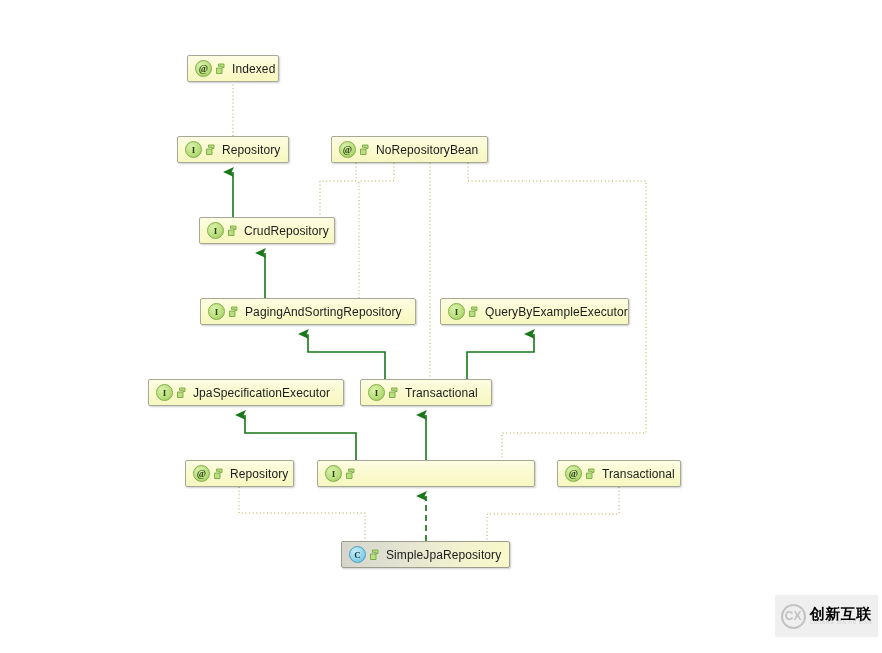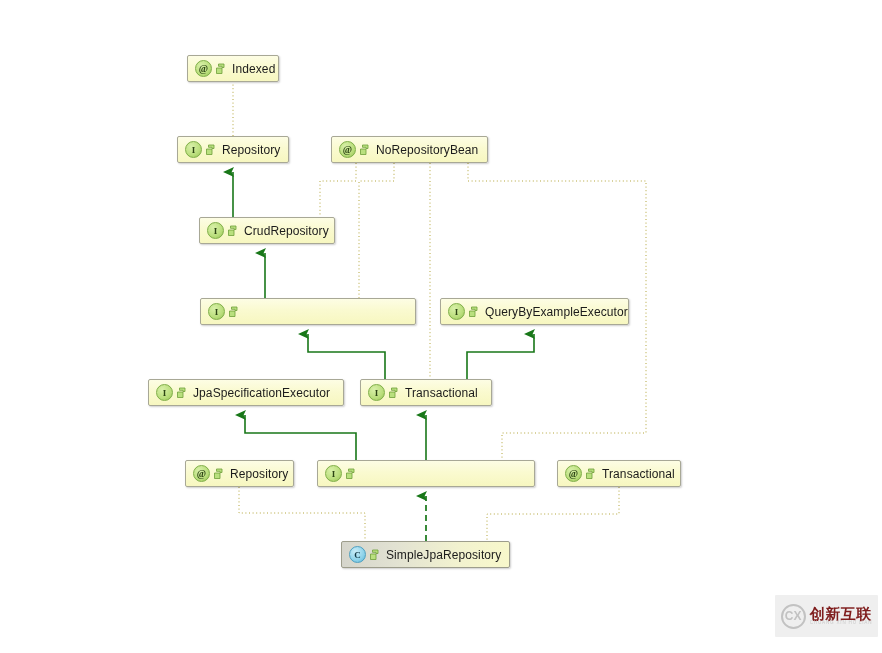--- a/index.html
+++ b/index.html
@@ -112,21 +112,21 @@
     align-items: center;
     justify-content: center;
     font-size: 12px;
     font-weight: bold;
     color: #c2c2c2;
     font-family: "Liberation Sans", sans-serif;
   }
   #watermark .wm-text { line-height: 1.05; }
   #watermark .wm-cn {
     font-size: 15px;
-    color: #7f1d1d;
+    color: #000000;
     font-weight: bold;
     letter-spacing: 0.5px;
   }
   #watermark .wm-py {
     font-size: 4.6px;
     color: #cbcbcb;
     letter-spacing: 0.8px;
   }
 </style>
 </head>
@@ -219,20 +219,21 @@
       <span class="node-label">CrudRepository</span>
     </div>
 
     <div class="uml-node" style="left:200px; top:298px; width:216px;">
       <span class="icon type-icon iface">I</span>
       <span class="icon vis-icon">
         <svg width="11" height="12" viewBox="0 0 11 12">
             <path d="M3.5 1 h5.5 v3.5 h-2 v-1.2 h-3.5 z M1.5 5 h5.5 v5.5 h-5.5 z" fill="#b9e07e" stroke="#6d9e38" stroke-width="0.8"></path>
           </svg>
       </span>
+      <span class="node-label">PagingAndSortingRepository</span>
     </div>
 
     <div class="uml-node" style="left:440px; top:298px; width:189px;">
       <span class="icon type-icon iface">I</span>
       <span class="icon vis-icon">
         <svg width="11" height="12" viewBox="0 0 11 12">
             <path d="M3.5 1 h5.5 v3.5 h-2 v-1.2 h-3.5 z M1.5 5 h5.5 v5.5 h-5.5 z" fill="#b9e07e" stroke="#6d9e38" stroke-width="0.8"></path>
           </svg>
       </span>
       <span class="node-label">QueryByExampleExecutor</span>

